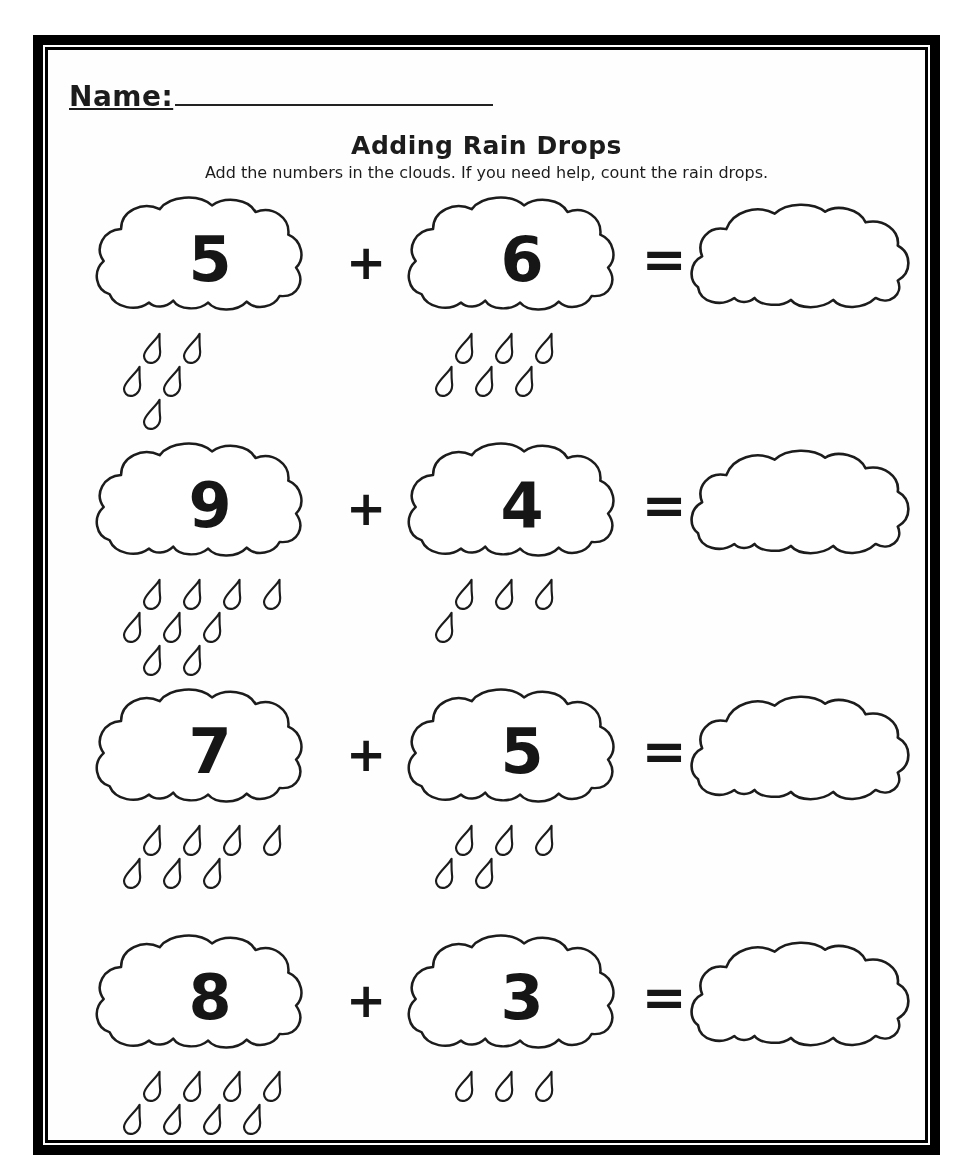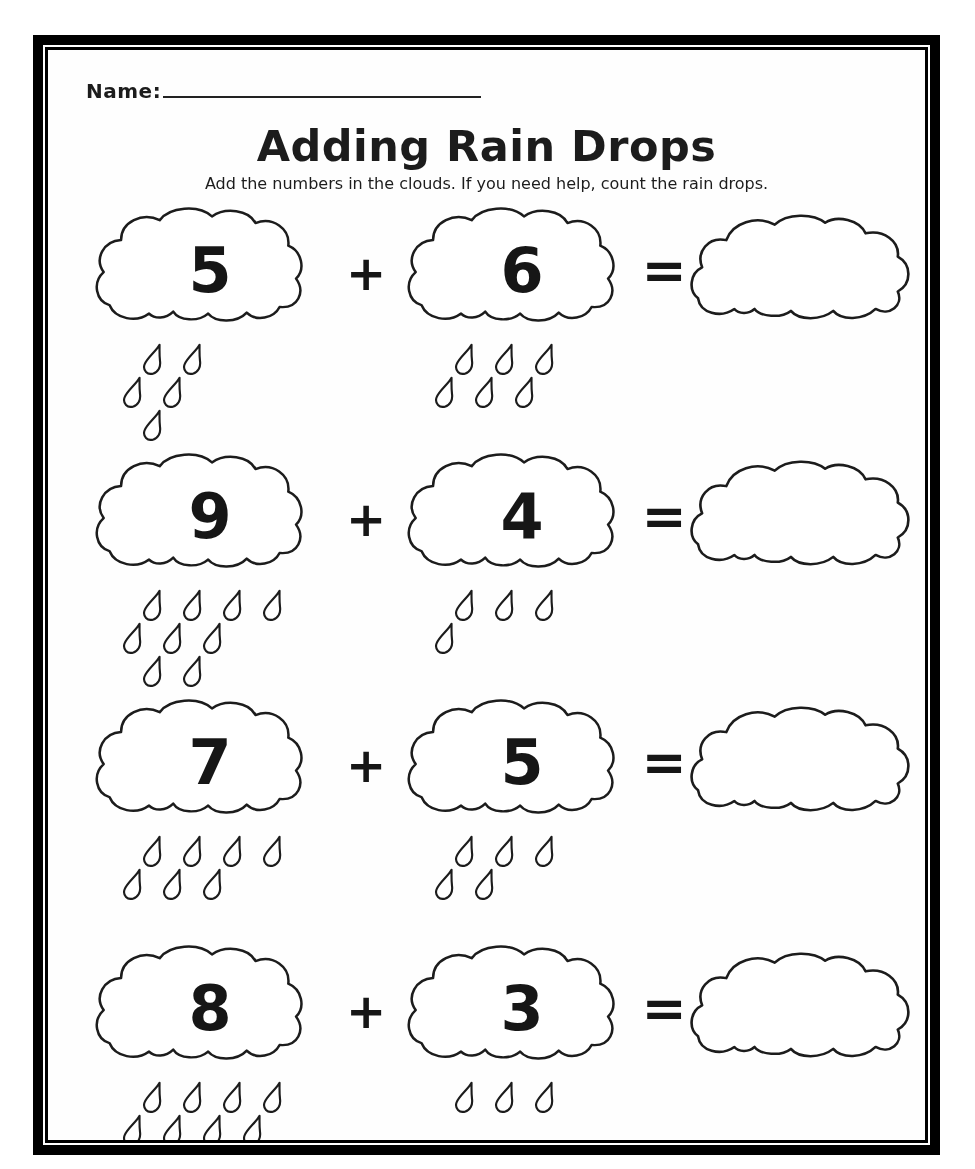--- a/index.html
+++ b/index.html
@@ -13,28 +13,28 @@
   }
   .frame{
     position:absolute;left:33px;top:35px;width:907px;height:1120px;
     border:10px solid #000;box-sizing:border-box;background:#fff;
   }
   .frame-inner{
     position:absolute;left:2px;top:2px;right:2px;bottom:2px;
     border:3px solid #000;background:#fefefe;overflow:hidden;
   }
   .name-row{
-    margin:26px 0 0 38px;font-size:20px;font-weight:bold;letter-spacing:.5px;
+    margin:26px 0 0 21px;font-size:28px;font-weight:bold;letter-spacing:.5px;text-decoration:underline;
   }
   .name-line{
     display:inline-block;width:318px;height:1em;
     border-bottom:2px solid #222;margin-left:2px;
   }
   .title{
-    text-align:center;font-size:43px;font-weight:bold;
+    text-align:center;font-size:25px;font-weight:bold;
     margin-top:18px;letter-spacing:.5px;
   }
   .subtitle{
     text-align:center;font-size:16px;font-weight:normal;margin-top:3px;
   }
   .rows{margin-top:14px;}
   .prob-row{
     height:246px;position:relative;display:flex;align-items:flex-start;
     padding-left:46px;box-sizing:border-box;
   }

